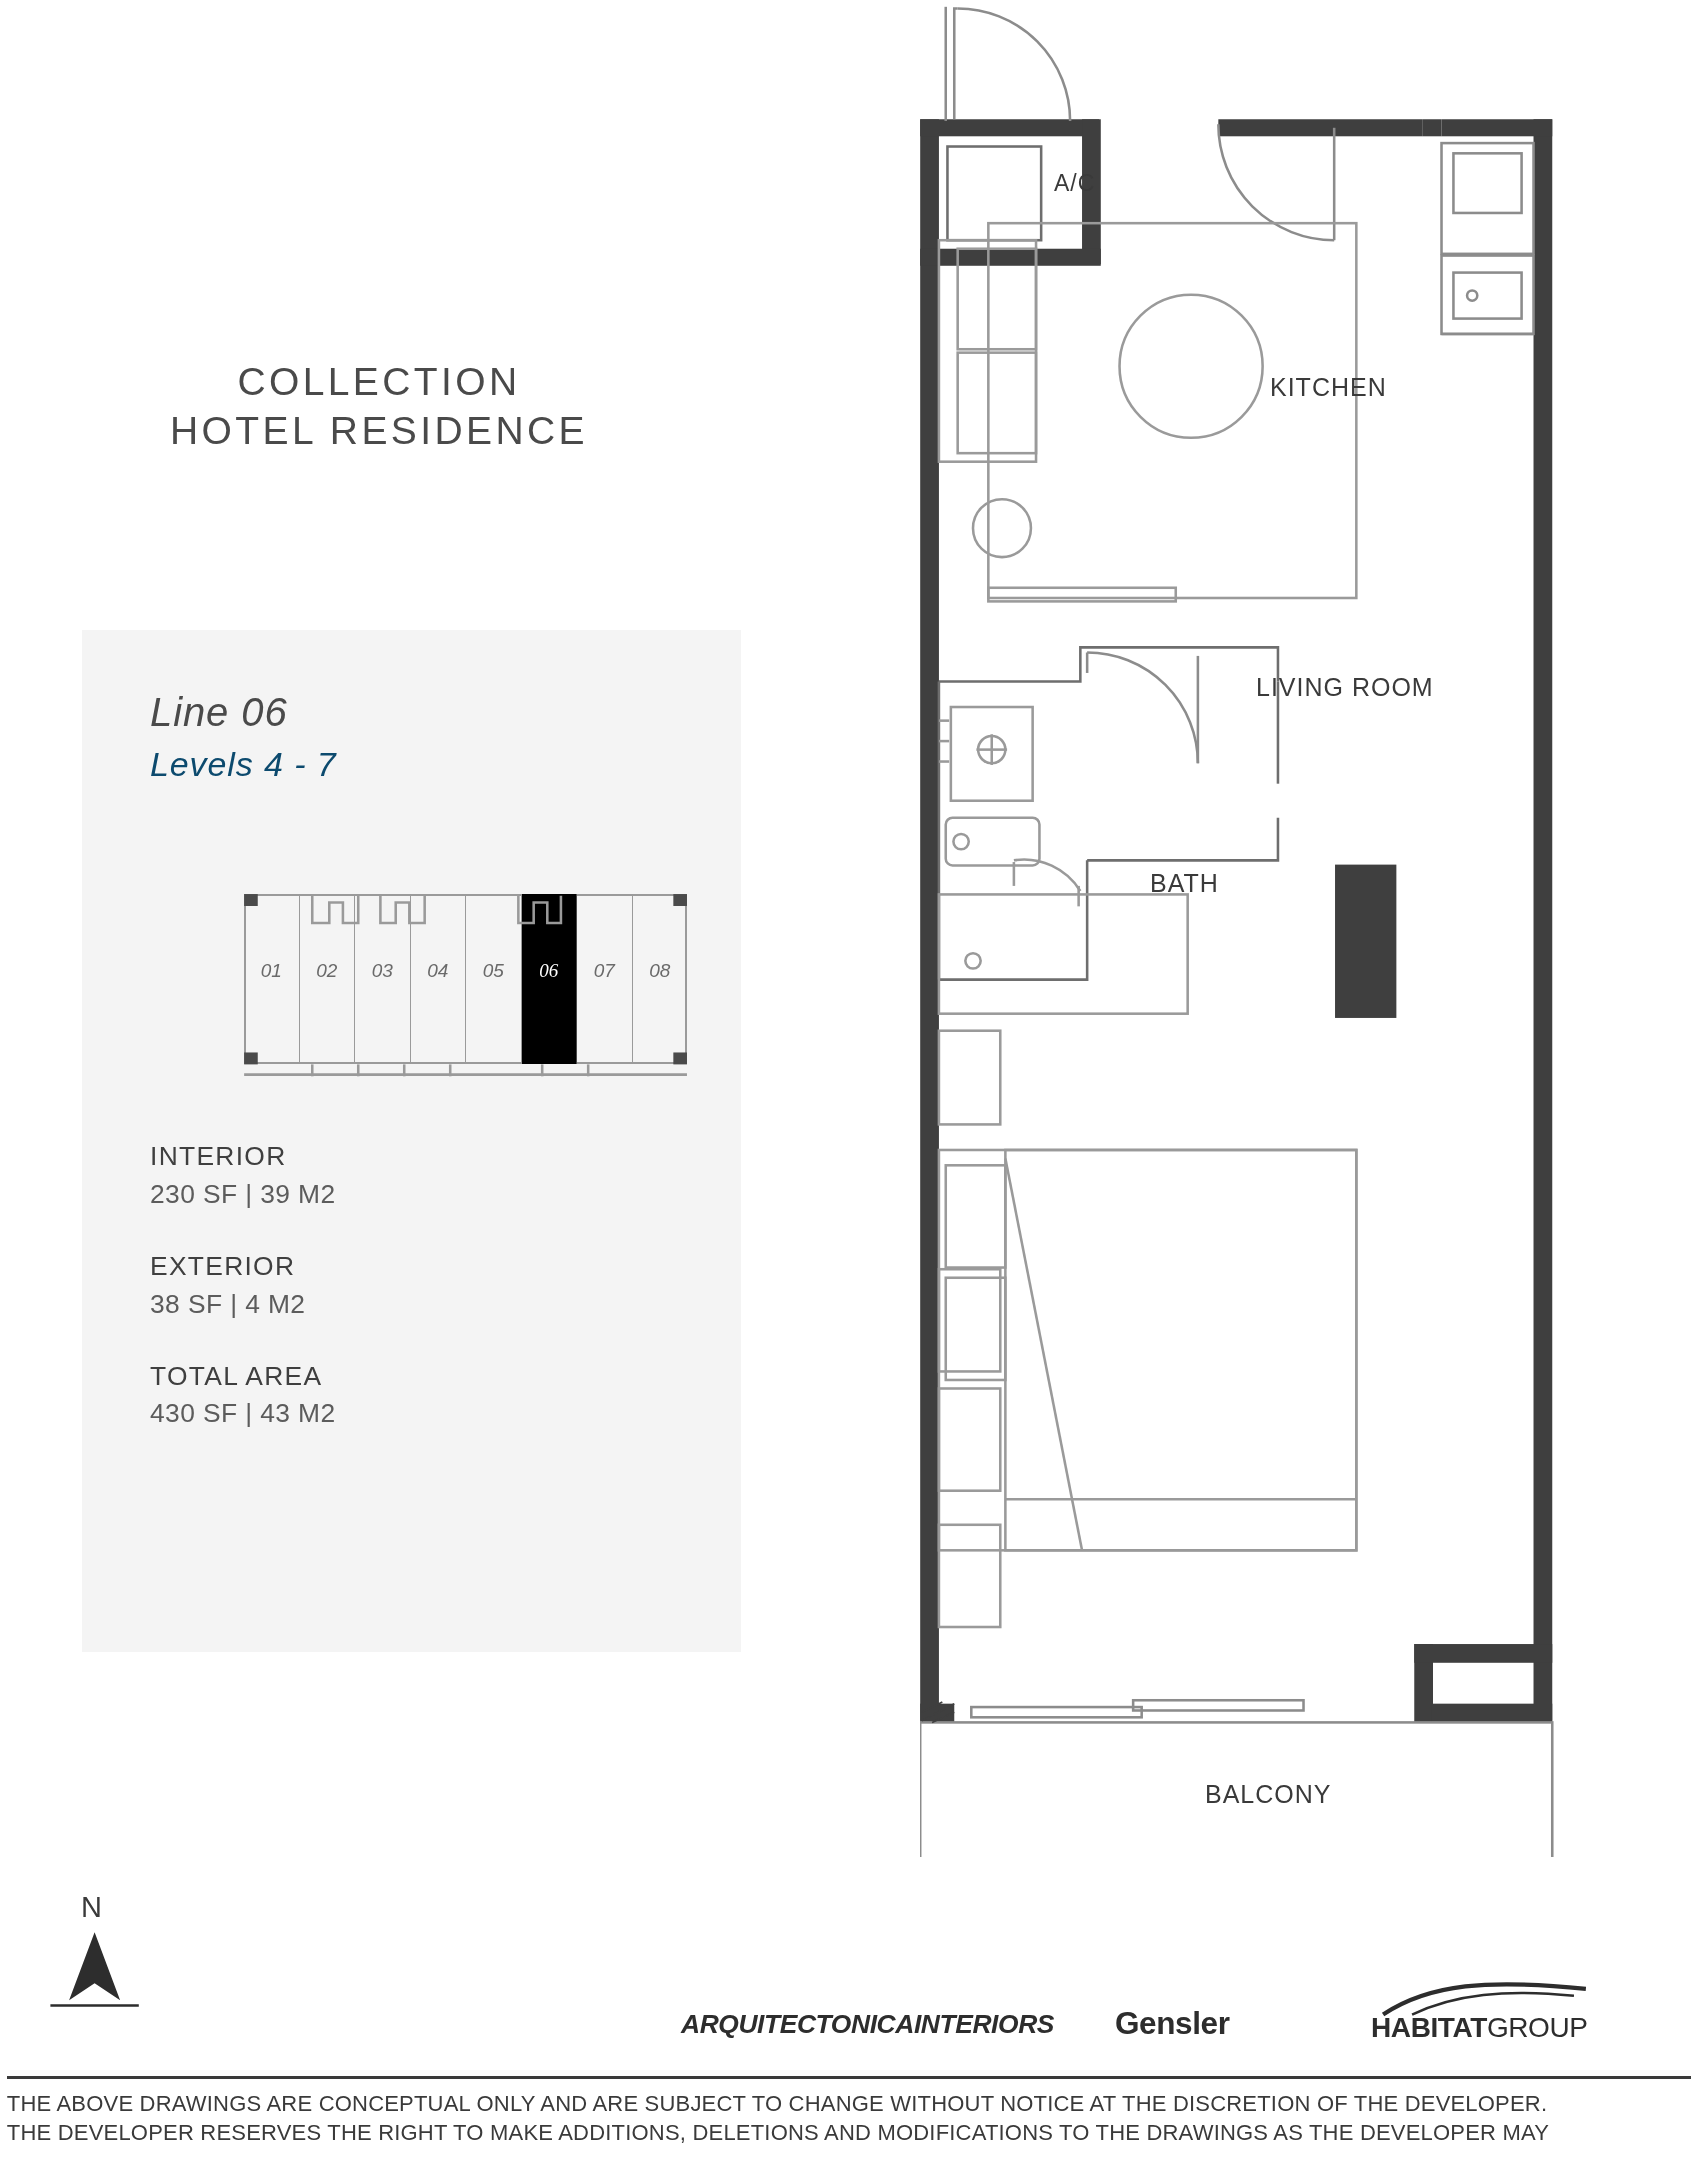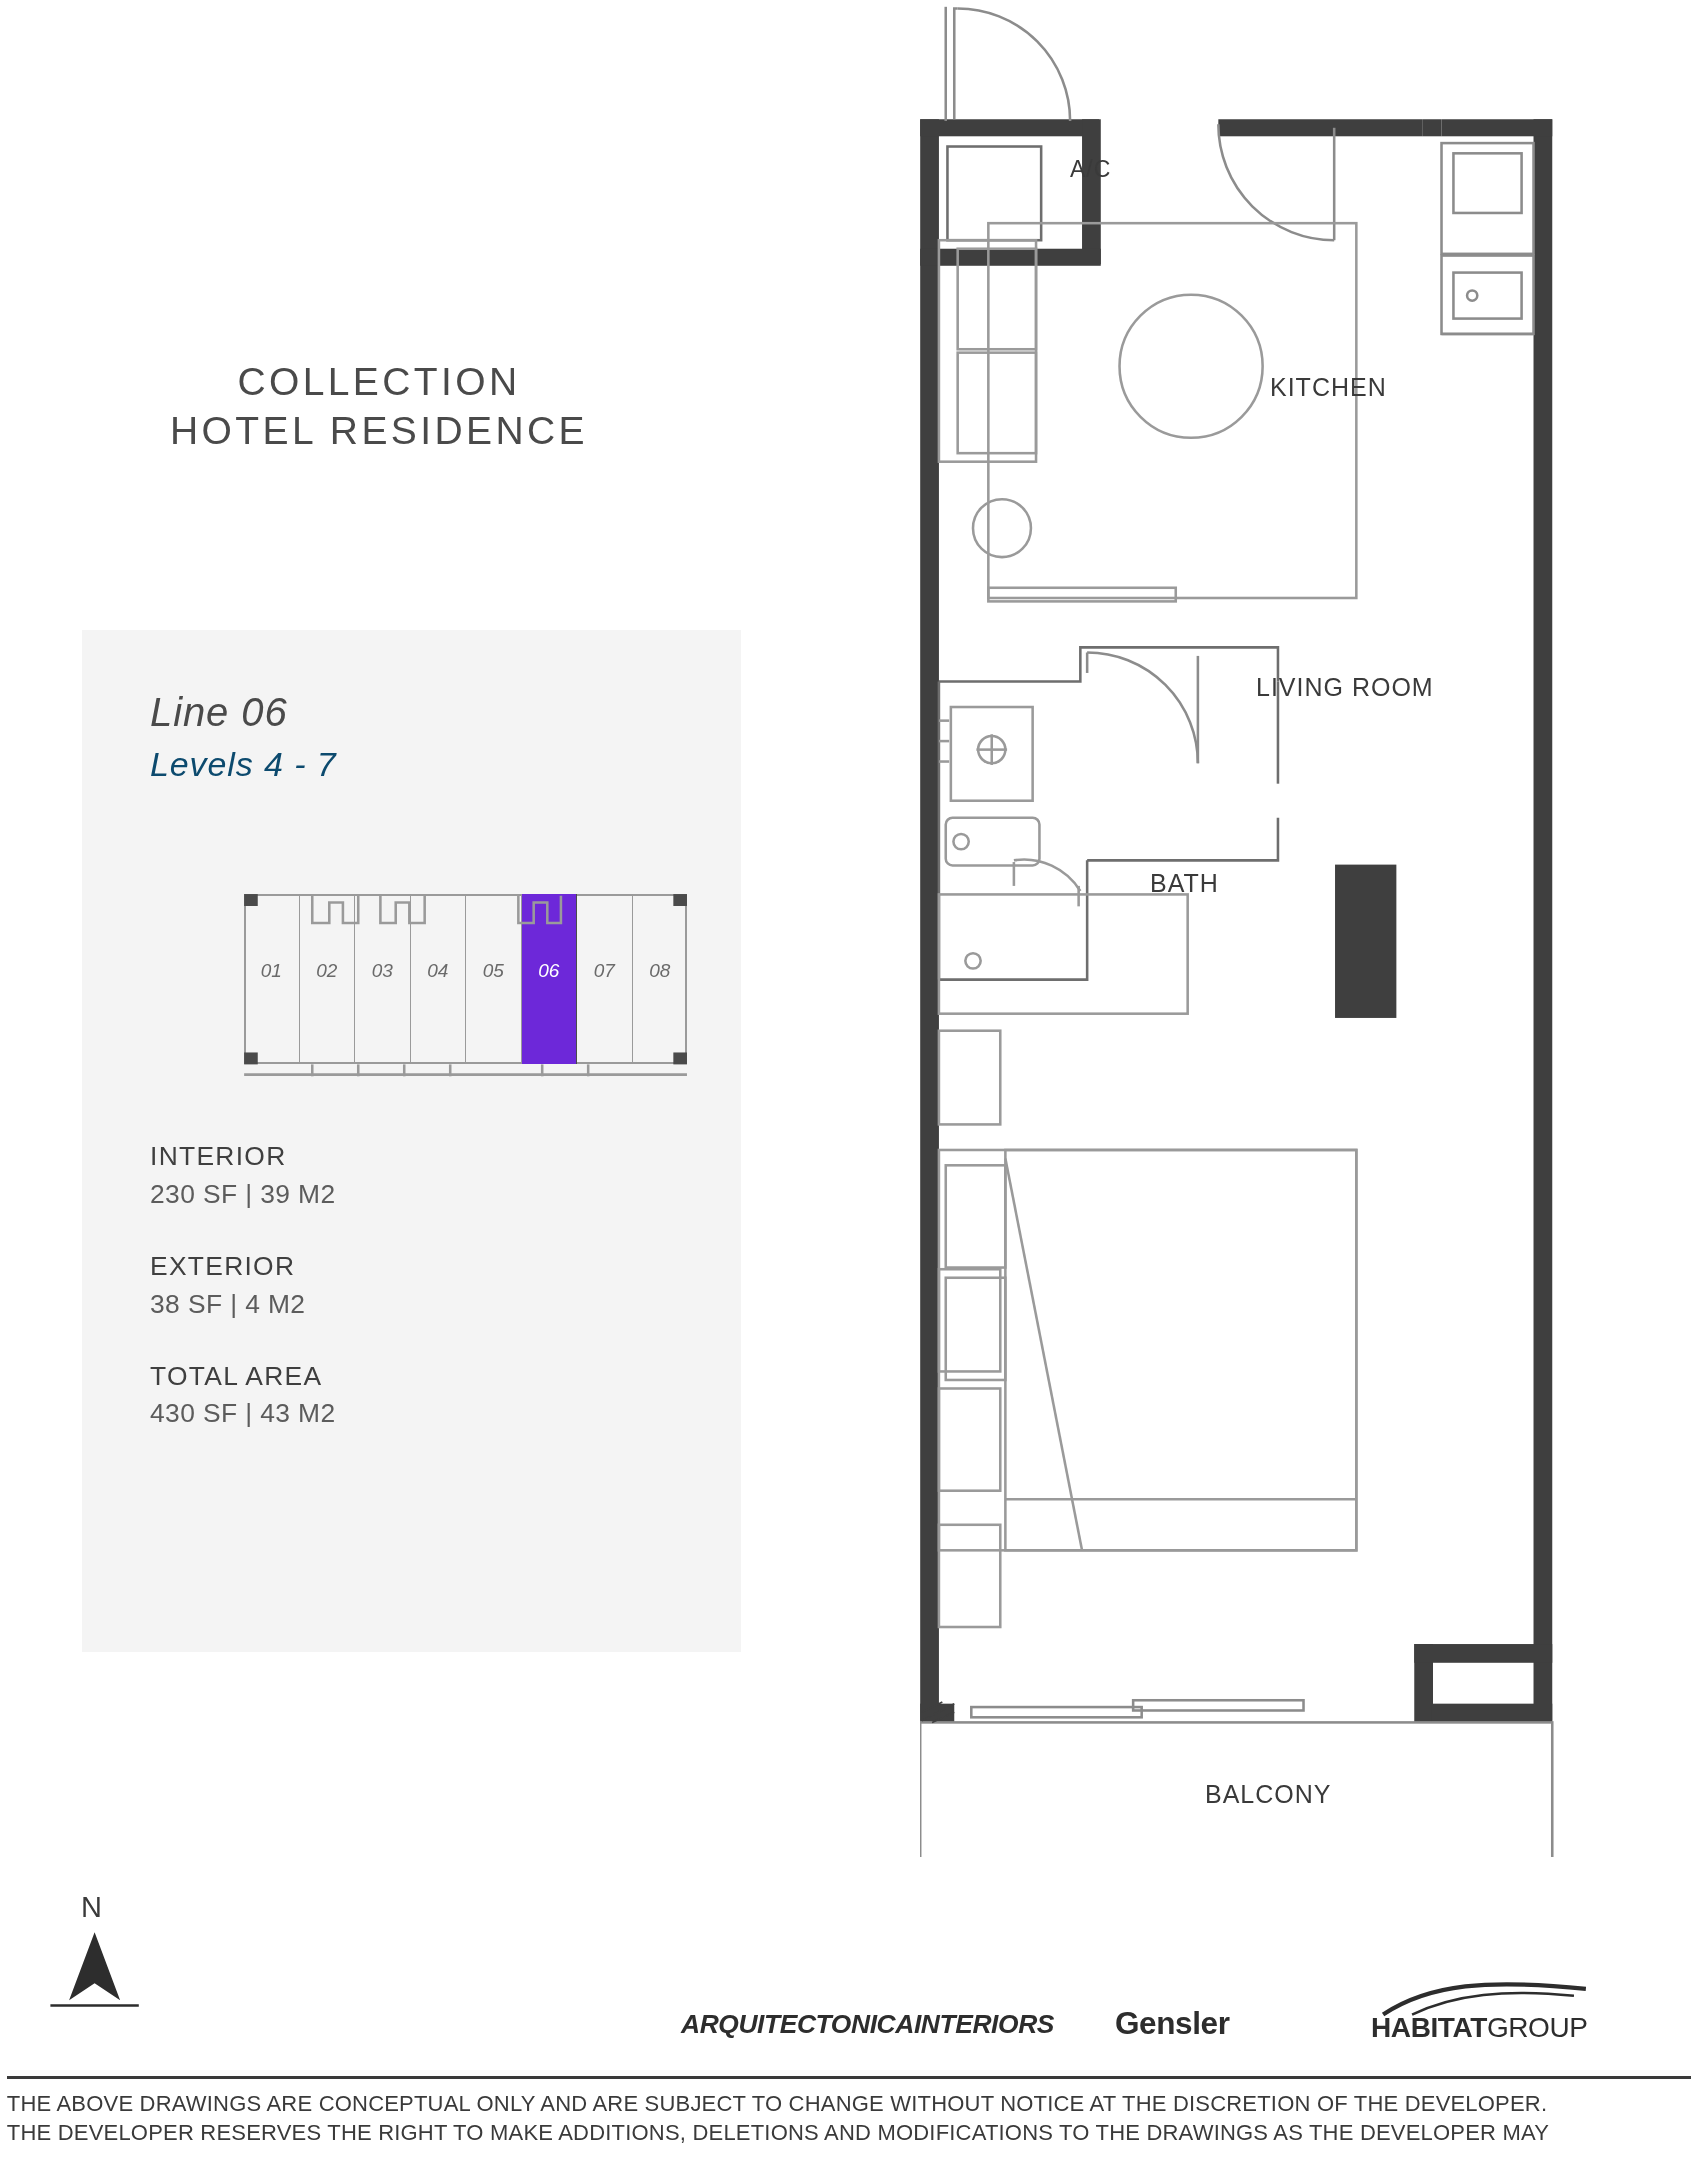--- a/index.html
+++ b/index.html
@@ -96,22 +96,23 @@
   .kp-unit .kp-num {
     position: absolute;
     left: 0; right: 0;
     top: 66px;
     text-align: center;
     font-size: 19px;
     font-style: italic;
     color: #6a6a6a;
   }
   .kp-unit.active {
-    background: #6d28d9;
+    background: #000000;
     border-right: 1.7px solid #4a4a4a;
+    font-family: Liberation Serif, serif;
   }
   .kp-unit.active .kp-num { color: #ffffff; }
 
   
   .stats {
     position: absolute;
     left: 68px;
     top: 511px;
     width: 511px;
   }
@@ -141,21 +142,21 @@
   .room-label {
     position: absolute;
     font-size: 25px;
     letter-spacing: 1px;
     color: #3a3a3a;
     white-space: nowrap;
   }
   .lbl-kitchen { left: 350px; top: 373px; }
   .lbl-living  { left: 336px; top: 673px; }
   .lbl-bath    { left: 230px; top: 869px; }
-  .lbl-ac      { left: 134px; top: 156px; font-size: 23px; margin-left: 16px;}
+  .lbl-ac      { left: 134px; top: 170px; font-size: 23px;}
   .lbl-balcony { left: 285px; top: 1780px; }
 
   
   .north {
     position: absolute;
     left: 47px;
     top: 1891px;
     width: 119px;
     height: 136px;
   }

